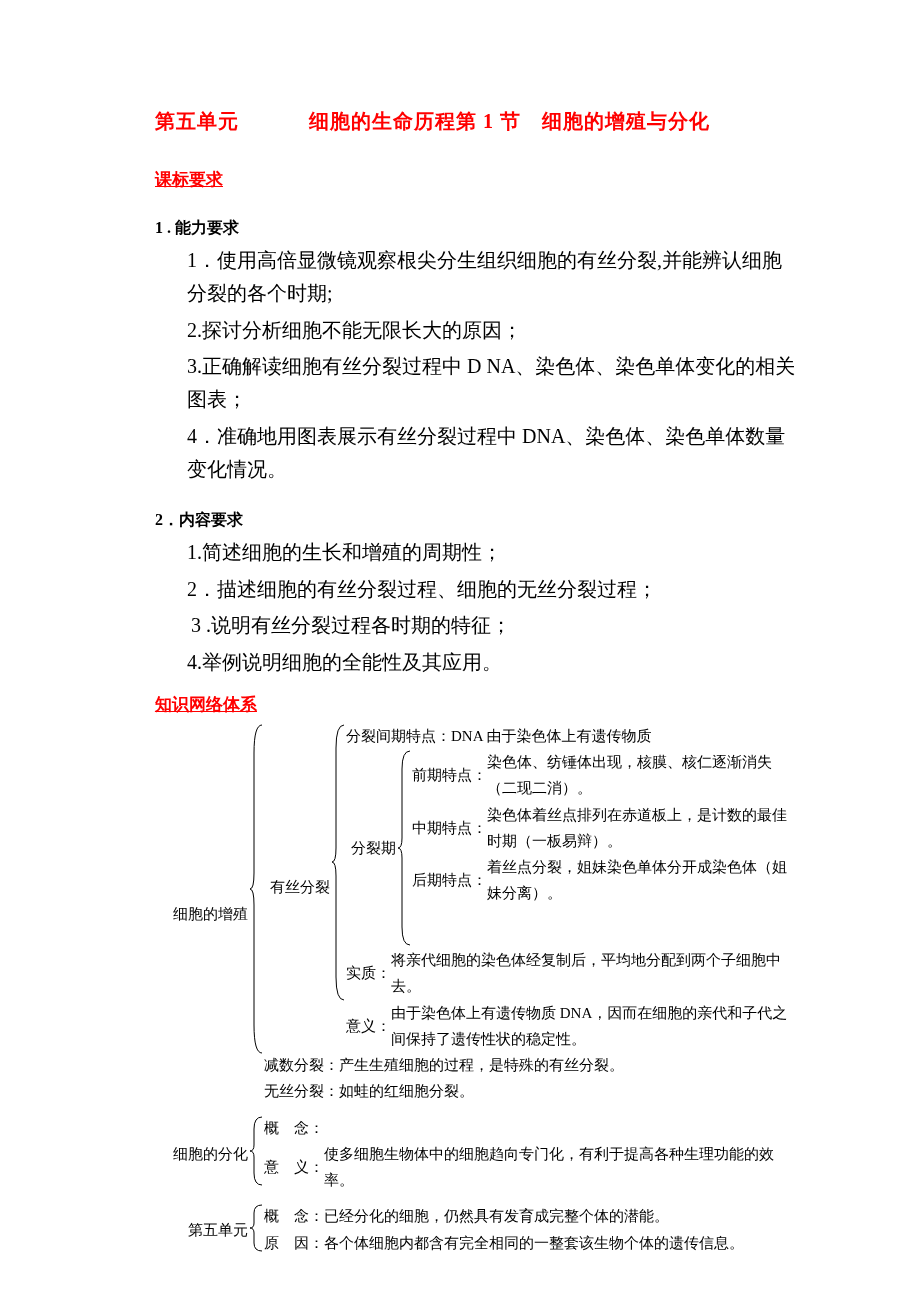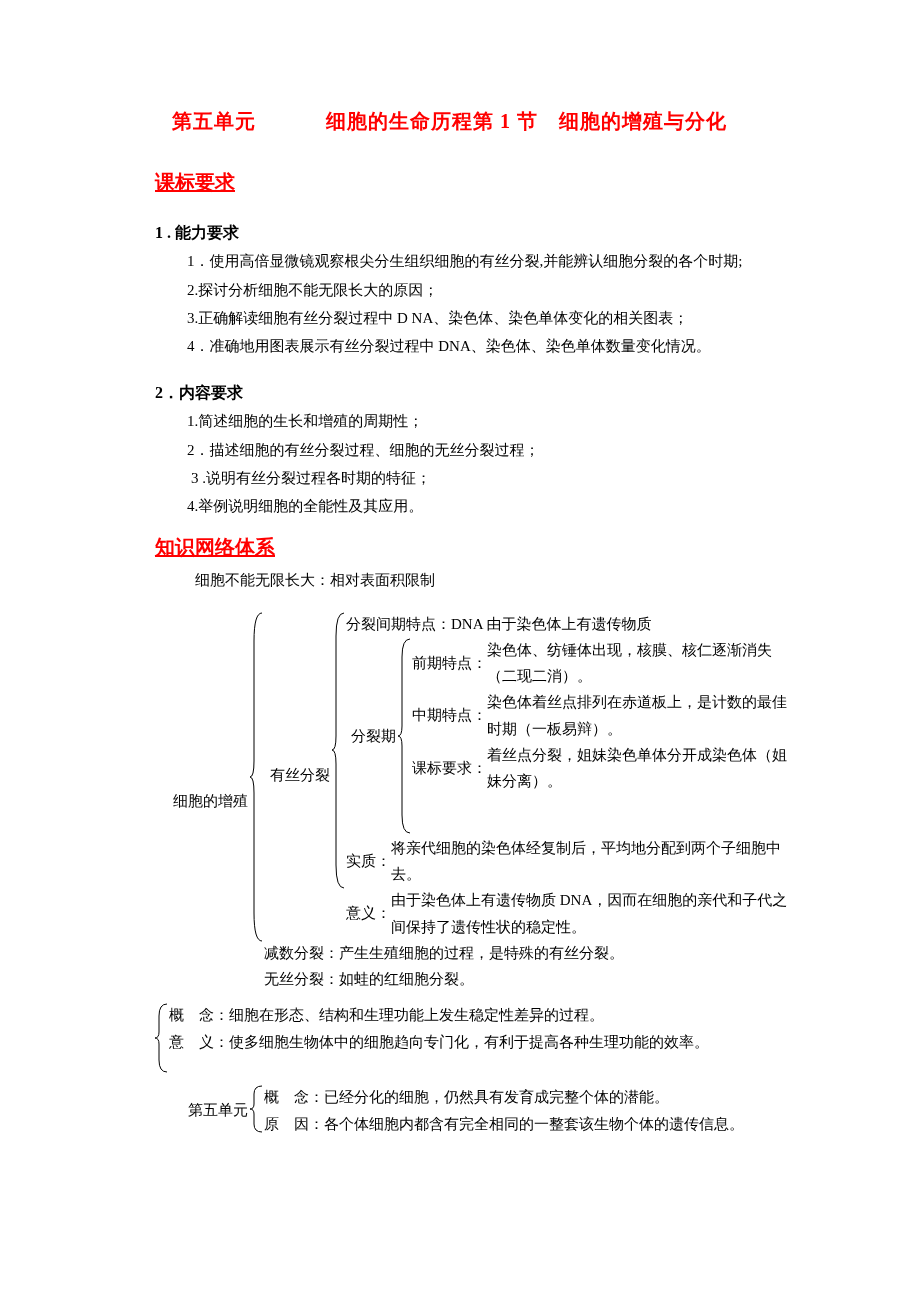--- a/index.html
+++ b/index.html
@@ -12,41 +12,40 @@
       color: #000000;
       padding: 105px 120px 60px 155px;
       line-height: 1.65;
     }
     .title {
       color: #ff0000;
       font-weight: bold;
       font-size: 20px;
       margin-bottom: 28px;
       letter-spacing: 1px;
-      margin-left: 17px;
     }
     .title .sp1 { display: inline-block; margin-right: 70px; }
     .section-header {
       color: #ff0000;
       font-weight: bold;
-      font-size: 20px;
+      font-size: 17px;
       text-decoration: underline;
       margin-bottom: 4px;
       margin-top: 4px;
     }
     .sub-header {
       font-weight: bold;
       font-size: 16px;
       margin-bottom: 3px;
       margin-top: 21px;
     }
     .list-item {
       padding-left: 32px;
       margin-bottom: 3.5px;
-      font-size: 15px;
+      font-size: 20px;
     }
     .knowledge-section { margin-top: 12px; }
     .knowledge-top { padding-left: 40px; margin-bottom: 18px; font-size: 15px; }
     .tree {
       font-size: 15px;
       line-height: 1.75;
     }
     .tree-row { display: flex; }
     .tree-label {
       flex-shrink: 0;
@@ -90,21 +89,20 @@
 <div class="list-item">4．准确地用图表展示有丝分裂过程中 DNA、染色体、染色单体数量变化情况。</div>
 
 <div class="sub-header">2．内容要求</div>
 <div class="list-item">1.简述细胞的生长和增殖的周期性；</div>
 <div class="list-item">2．描述细胞的有丝分裂过程、细胞的无丝分裂过程；</div>
 <div class="list-item" style="padding-left:36px">3 .说明有丝分裂过程各时期的特征；</div>
 <div class="list-item">4.举例说明细胞的全能性及其应用。</div>
 
 <div class="knowledge-section">
   <div class="section-header">知识网络体系</div>
-  <div class="knowledge-top">细胞不能无限长大：相对表面积限制</div>
 
   <div class="tree">
 
     <div class="tree-row">
       <div class="tree-label" style="width:95px">细胞的增殖</div>
       <div class="brace" style="height:332px">
         <svg viewBox="0 0 14 332" preserveAspectRatio="none">
             <path d="M12 2 Q4 2 4 30 L4 150 Q4 166 0 166 Q4 166 4 182 L4 302 Q4 330 12 330" fill="none" stroke="#000" stroke-width="1"></path>
           </svg>
       </div>
@@ -131,21 +129,21 @@
               <div class="tree-content">
                 <div class="leaf-row">
                   <span class="leaf-label">前期特点：</span>
                   <span class="leaf-text">染色体、纺锤体出现，核膜、核仁逐渐消失（二现二消）。</span>
                 </div>
                 <div class="leaf-row">
                   <span class="leaf-label">中期特点：</span>
                   <span class="leaf-text">染色体着丝点排列在赤道板上，是计数的最佳时期（一板易辩）。</span>
                 </div>
                 <div class="leaf-row">
-                  <span class="leaf-label">课标要求：</span>
+                  <span class="leaf-label">后期特点：</span>
                   <span class="leaf-text">着丝点分裂，姐妹染色单体分开成染色体（姐妹分离）。</span>
                 </div>
               </div>
             </div>
 
             <div class="leaf-row">
               <span class="leaf-label">实质：</span>
               <span class="leaf-text">将亲代细胞的染色体经复制后，平均地分配到两个子细胞中去。</span>
             </div>
             <div class="leaf-row">
@@ -158,29 +156,29 @@
 
         <div class="leaf">减数分裂：产生生殖细胞的过程，是特殊的有丝分裂。</div>
         <div class="leaf">无丝分裂：如蛙的红细胞分裂。</div>
 
       </div>
     </div>
 
     <div class="spacer-row"></div>
 
     <div class="tree-row">
+      <div class="tree-label" style="width:95px">细胞的分化</div>
       <div class="brace" style="height:72px">
         <svg viewBox="0 0 14 72" preserveAspectRatio="none">
             <path d="M12 2 Q4 2 4 14 L4 30 Q4 36 0 36 Q4 36 4 42 L4 58 Q4 70 12 70" fill="none" stroke="#000" stroke-width="1"></path>
           </svg>
       </div>
       <div class="tree-content">
         <div class="leaf-row">
           <span class="leaf-label">概　念：</span>
-          <span class="leaf-text">细胞在形态、结构和生理功能上发生稳定性差异的过程。</span>
         </div>
         <div class="leaf-row">
           <span class="leaf-label">意　义：</span>
           <span class="leaf-text">使多细胞生物体中的细胞趋向专门化，有利于提高各种生理功能的效率。</span>
         </div>
       </div>
     </div>
 
     <div class="spacer-row"></div>
 

